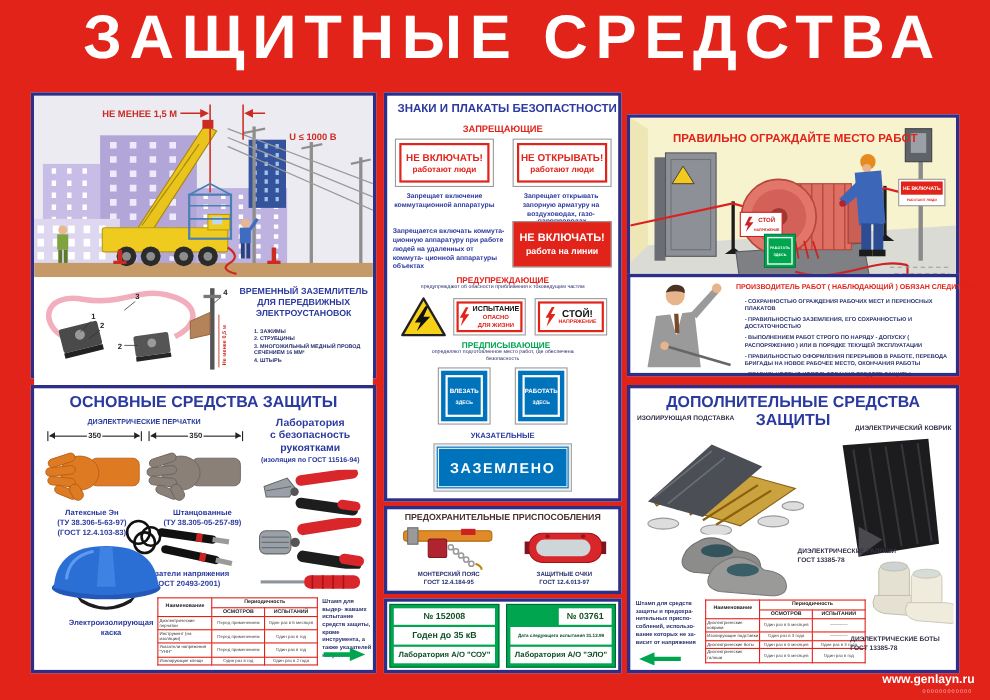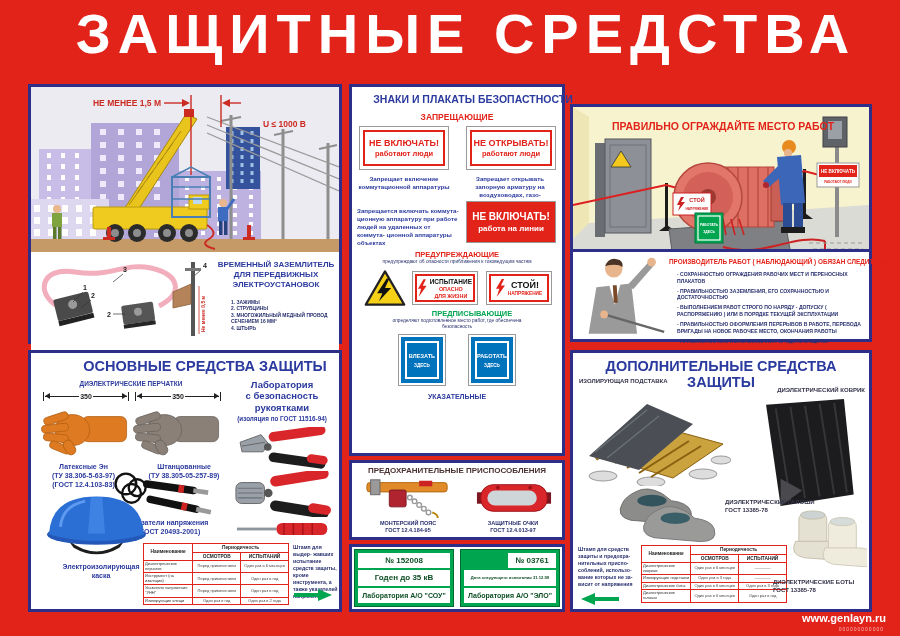--- a/index.html
+++ b/index.html
@@ -196,21 +196,21 @@
     <div class="abs" style="left:200px; top:48px; width:104px; font-size:4.9px; color:#28306e; font-weight:bold; line-height:1.3;">
       <div>1. ЗАЖИМЫ</div>
       <div>2. СТРУБЦИНЫ</div>
       <div>3. МНОГОЖИЛЬНЫЙ МЕДНЫЙ ПРОВОД СЕЧЕНИЕМ 16 ММ²</div>
       <div>4. ШТЫРЬ</div>
     </div>
   </div>
 </div>
 
 <div class="panel" style="left:349px; top:84px; width:216px; height:372px;">
-  <div class="abs ctr b" style="left:16px; top:6px; width:210px; font-size:10.5px; color:#2b3a9e;">ЗНАКИ И ПЛАКАТЫ БЕЗОПАСТНОСТИ</div>
+  <div class="abs ctr b" style="left:4px; top:6px; width:210px; font-size:10.5px; color:#2b3a9e;">ЗНАКИ И ПЛАКАТЫ БЕЗОПАСТНОСТИ</div>
   <div class="abs ctr b red" style="left:0; top:25px; width:210px; font-size:8.5px;">ЗАПРЕЩАЮЩИЕ</div>
 
   <div class="psign" style="left:7px; top:39px; width:90px; height:44px;">
     <div class="pin">
         <span class="t1">НЕ ВКЛЮЧАТЬ!</span>
         <span class="t2">работают люди</span>
       </div>
   </div>
   <div class="psign" style="left:114px; top:39px; width:90px; height:44px;">
     <div class="pin">
@@ -251,41 +251,44 @@
       <svg width="9" height="20" viewBox="0 0 11 22">
           <polygon points="7,0 0,12 4,12 1,22 11,8 6,8 10,0" fill="#e2231a"></polygon>
         </svg>
       <div class="col">
         <span style="font-size:9px; font-weight:bold; color:#111;">СТОЙ!</span>
         <span style="font-size:4.8px; font-weight:bold; color:#e2231a;">НАПРЯЖЕНИЕ</span>
       </div>
     </div>
   </div>
 
-  <div class="abs ctr b" style="left:16px; top:222px; width:192px; font-size:7.5px; color:#00a550;padding-left:16px;">ПРЕДПИСЫВАЮЩИЕ</div>
+  <div class="abs ctr b" style="left:4px; top:222px; width:192px; font-size:7.5px; color:#00a550;padding-left:16px;">ПРЕДПИСЫВАЮЩИЕ</div>
   <div class="abs ctr" style="left:25px; top:231px; width:160px; font-size:4.8px; color:#28306e; line-height:1.25;">определяют подготовленное место работ, где обеспечена безопасность</div>
 
   <div class="bsq" style="left:46px; top:247px; width:48px; height:52px;">
     <div class="b1">
         <div class="b2">
       <span style="font-size:5.6px;">ВЛЕЗАТЬ</span>
       <span style="font-size:4.6px;">ЗДЕСЬ</span>
     </div>
       </div>
   </div>
   <div class="bsq" style="left:116px; top:247px; width:48px; height:52px;">
     <div class="b1">
         <div class="b2">
       <span style="font-size:5.6px;">РАБОТАТЬ</span>
       <span style="font-size:4.6px;">ЗДЕСЬ</span>
     </div>
       </div>
   </div>
 
   <div class="abs ctr b" style="left:0; top:306px; width:210px; font-size:7px; color:#2b3a9e;">УКАЗАТЕЛЬНЫЕ</div>
+  <div class="zsign" style="left:42px; top:316px; width:126px; height:44px;">
+    <div class="zin">ЗАЗЕМЛЕНО</div>
+  </div>
 </div>
 
 <div class="panel" style="left:570px; top:84px; width:302px; height:161px;margin-top:20px;">
   <svg class="abs" style="left:0; top:0;" width="296" height="155" viewBox="0 0 296 155">
     <rect width="296" height="155" fill="#f8f3cf"></rect>
     <polygon points="0,0 16,10 16,116 0,132" fill="#efe6b5"></polygon>
     <polygon points="0,155 0,132 16,116 296,98 296,155" fill="#dbdbd6"></polygon>
 
     <rect x="22" y="36" width="10" height="94" fill="#6a6d72"></rect>
     <rect x="32" y="32" width="46" height="94" fill="#8d9197" stroke="#55585c"></rect>
@@ -369,21 +372,21 @@
   <div class="abs" style="left:104px; top:19px; width:190px; font-size:5.1px; color:#28306e; font-weight:bold;">
     <div class="bull">- СОХРАННОСТЬЮ ОГРАЖДЕНИЯ РАБОЧИХ МЕСТ И ПЕРЕНОСНЫХ ПЛАКАТОВ</div>
     <div class="bull">- ПРАВИЛЬНОСТЬЮ ЗАЗЕМЛЕНИЯ, ЕГО СОХРАННОСТЬЮ И ДОСТАТОЧНОСТЬЮ</div>
     <div class="bull">- ВЫПОЛНЕНИЕМ РАБОТ СТРОГО ПО НАРЯДУ - ДОПУСКУ ( РАСПОРЯЖЕНИЮ ) ИЛИ В ПОРЯДКЕ ТЕКУЩЕЙ ЭКСПЛУАТАЦИИ</div>
     <div class="bull">- ПРАВИЛЬНОСТЬЮ ОФОРМЛЕНИЯ ПЕРЕРЫВОВ В РАБОТЕ, ПЕРЕВОДА БРИГАДЫ НА НОВОЕ РАБОЧЕЕ МЕСТО, ОКОНЧАНИЯ РАБОТЫ</div>
     <div class="bull">- ПРАВИЛЬНОСТЬЮ ИСПОЛЬЗОВАНИЯ СРЕДСТВ ЗАЩИТЫ</div>
   </div>
 </div>
 
 <div class="panel" style="left:28px; top:350px; width:314px; height:262px;">
-  <div class="abs ctr b" style="left:0; top:5px; width:308px; font-size:14.5px; color:#2b3a9e;margin-left:20px;">ОСНОВНЫЕ СРЕДСТВА ЗАЩИТЫ</div>
+  <div class="abs ctr b" style="left:0; top:5px; width:308px; font-size:14.5px; color:#2b3a9e;">ОСНОВНЫЕ СРЕДСТВА ЗАЩИТЫ</div>
   <div class="abs ctr b" style="left:10px; top:27px; width:180px; font-size:6.5px; color:#2b3a9e;">ДИЭЛЕКТРИЧЕСКИЕ ПЕРЧАТКИ</div>
 
   <div class="dim" style="left:12px; top:38px; width:86px;">
     <i class="tick"></i>
       <i class="ln la"></i>
       <span>350</span>
       <i class="ln ra"></i>
       <i class="tick"></i>
   </div>
   <div class="dim" style="left:104px; top:38px; width:86px;">

